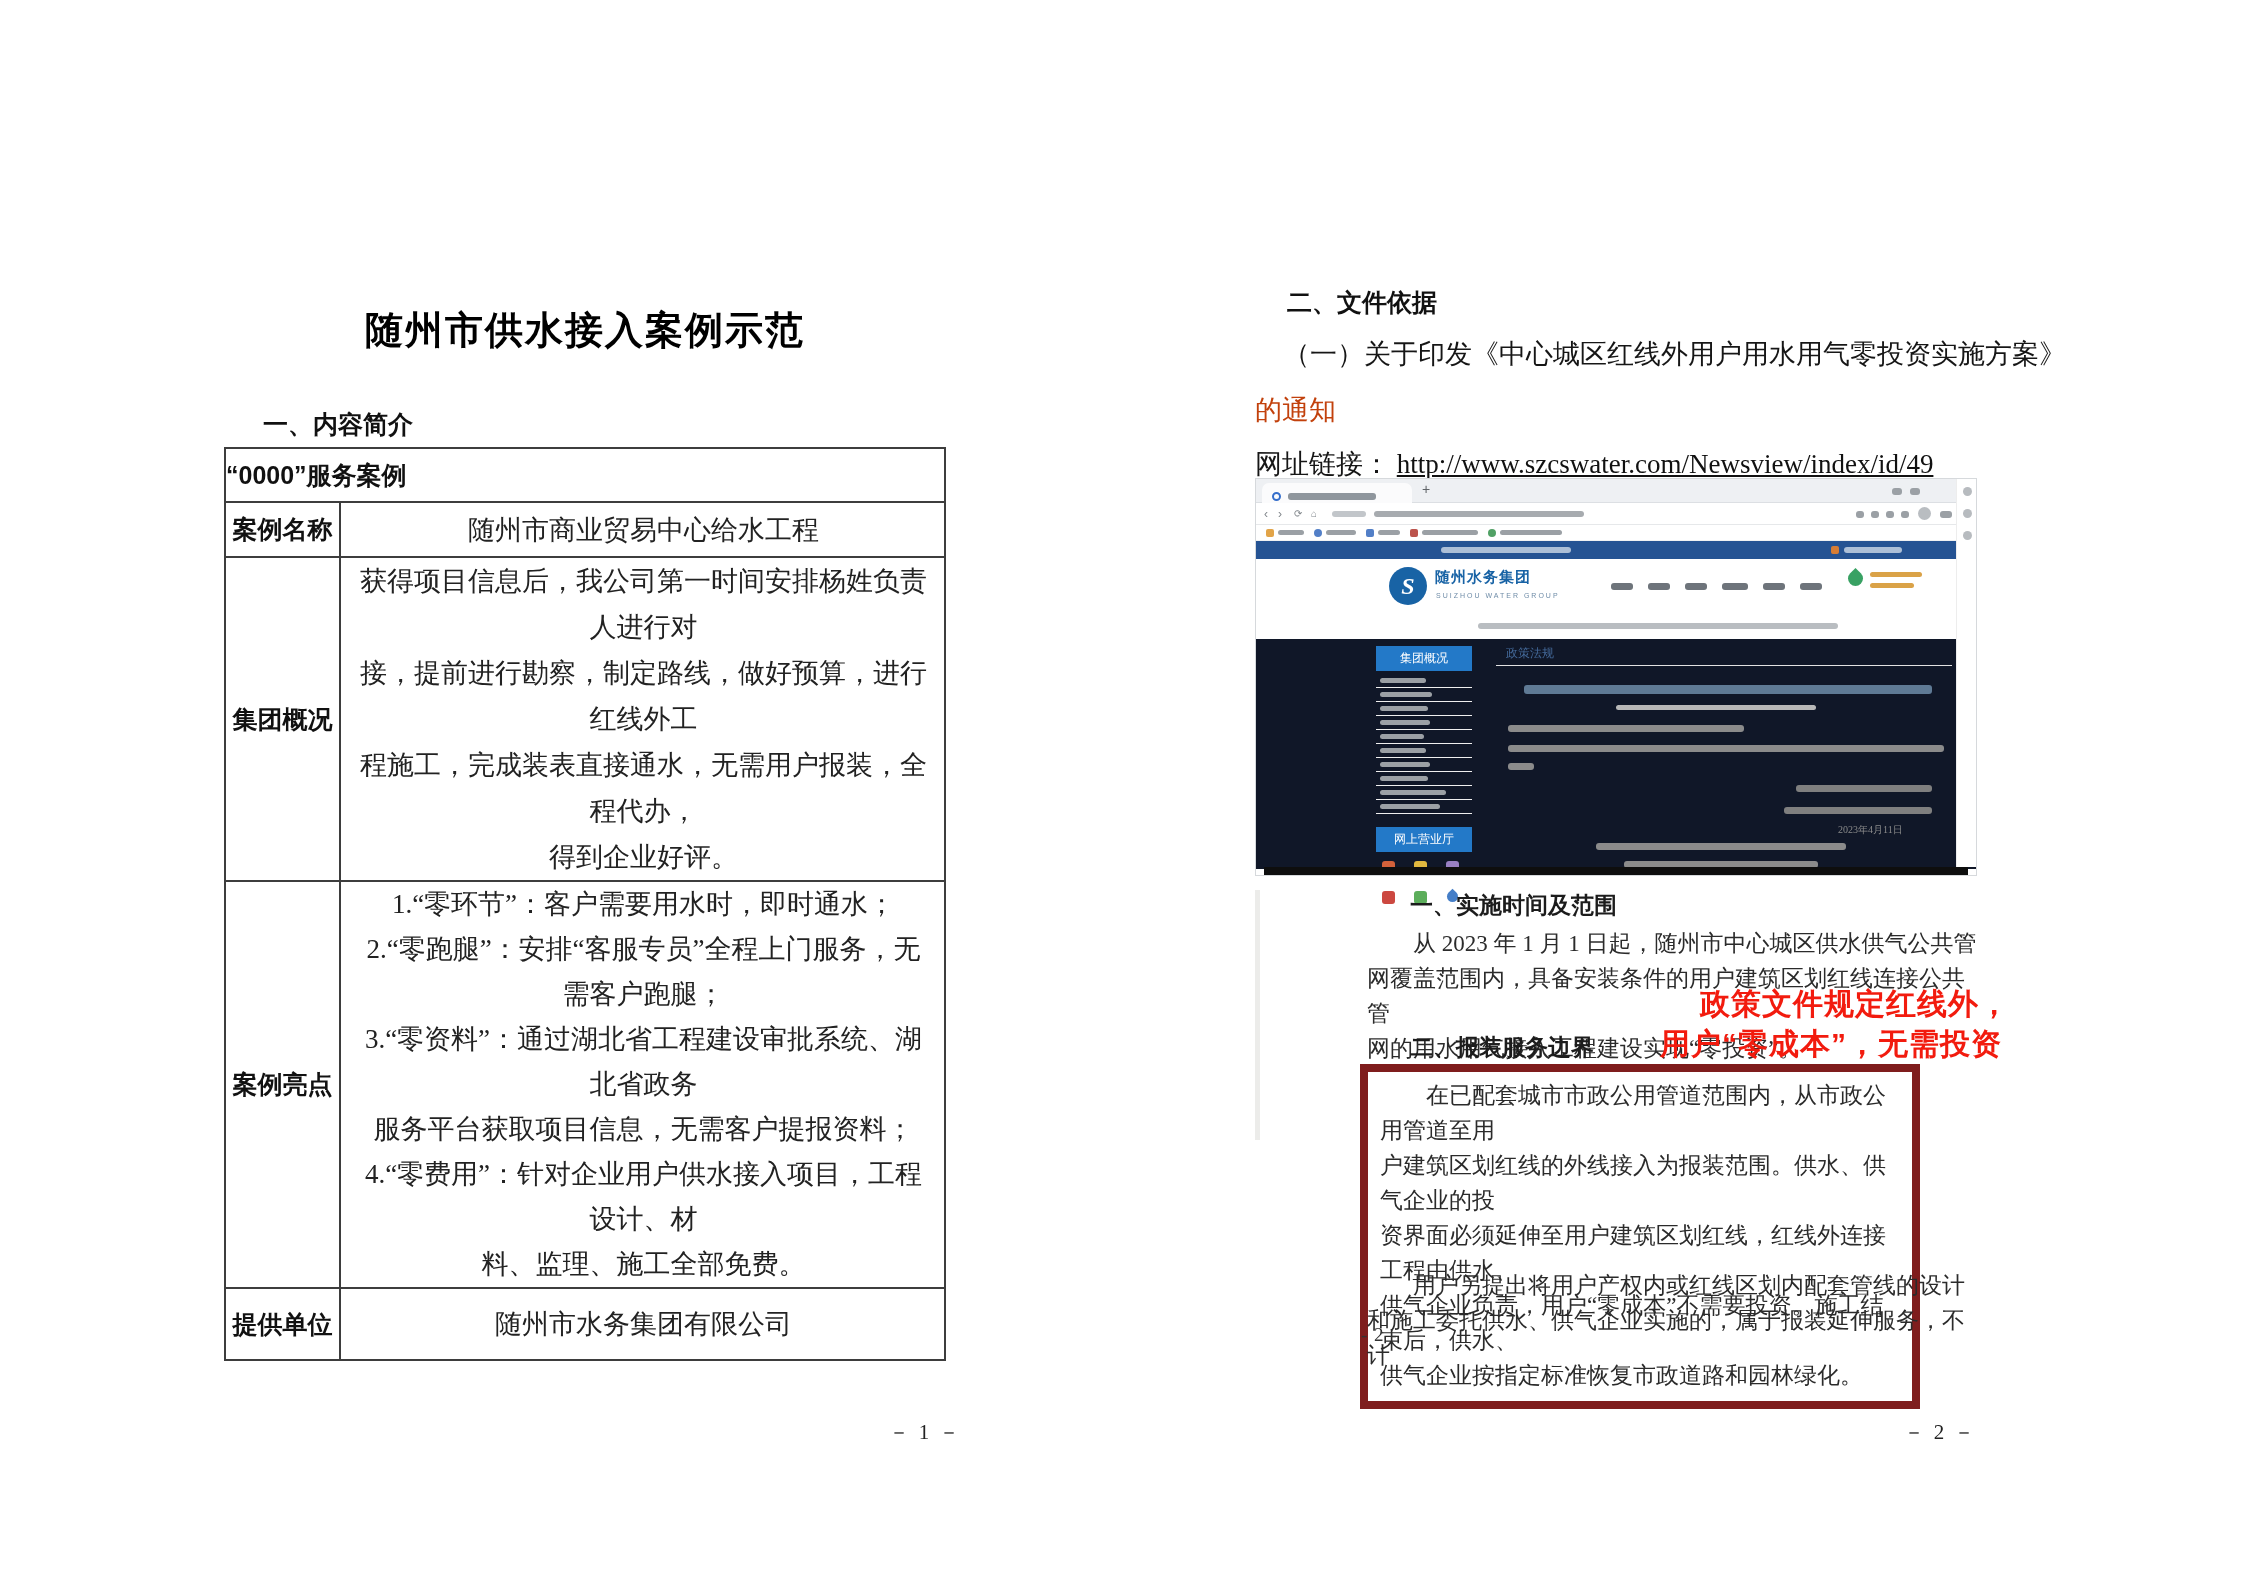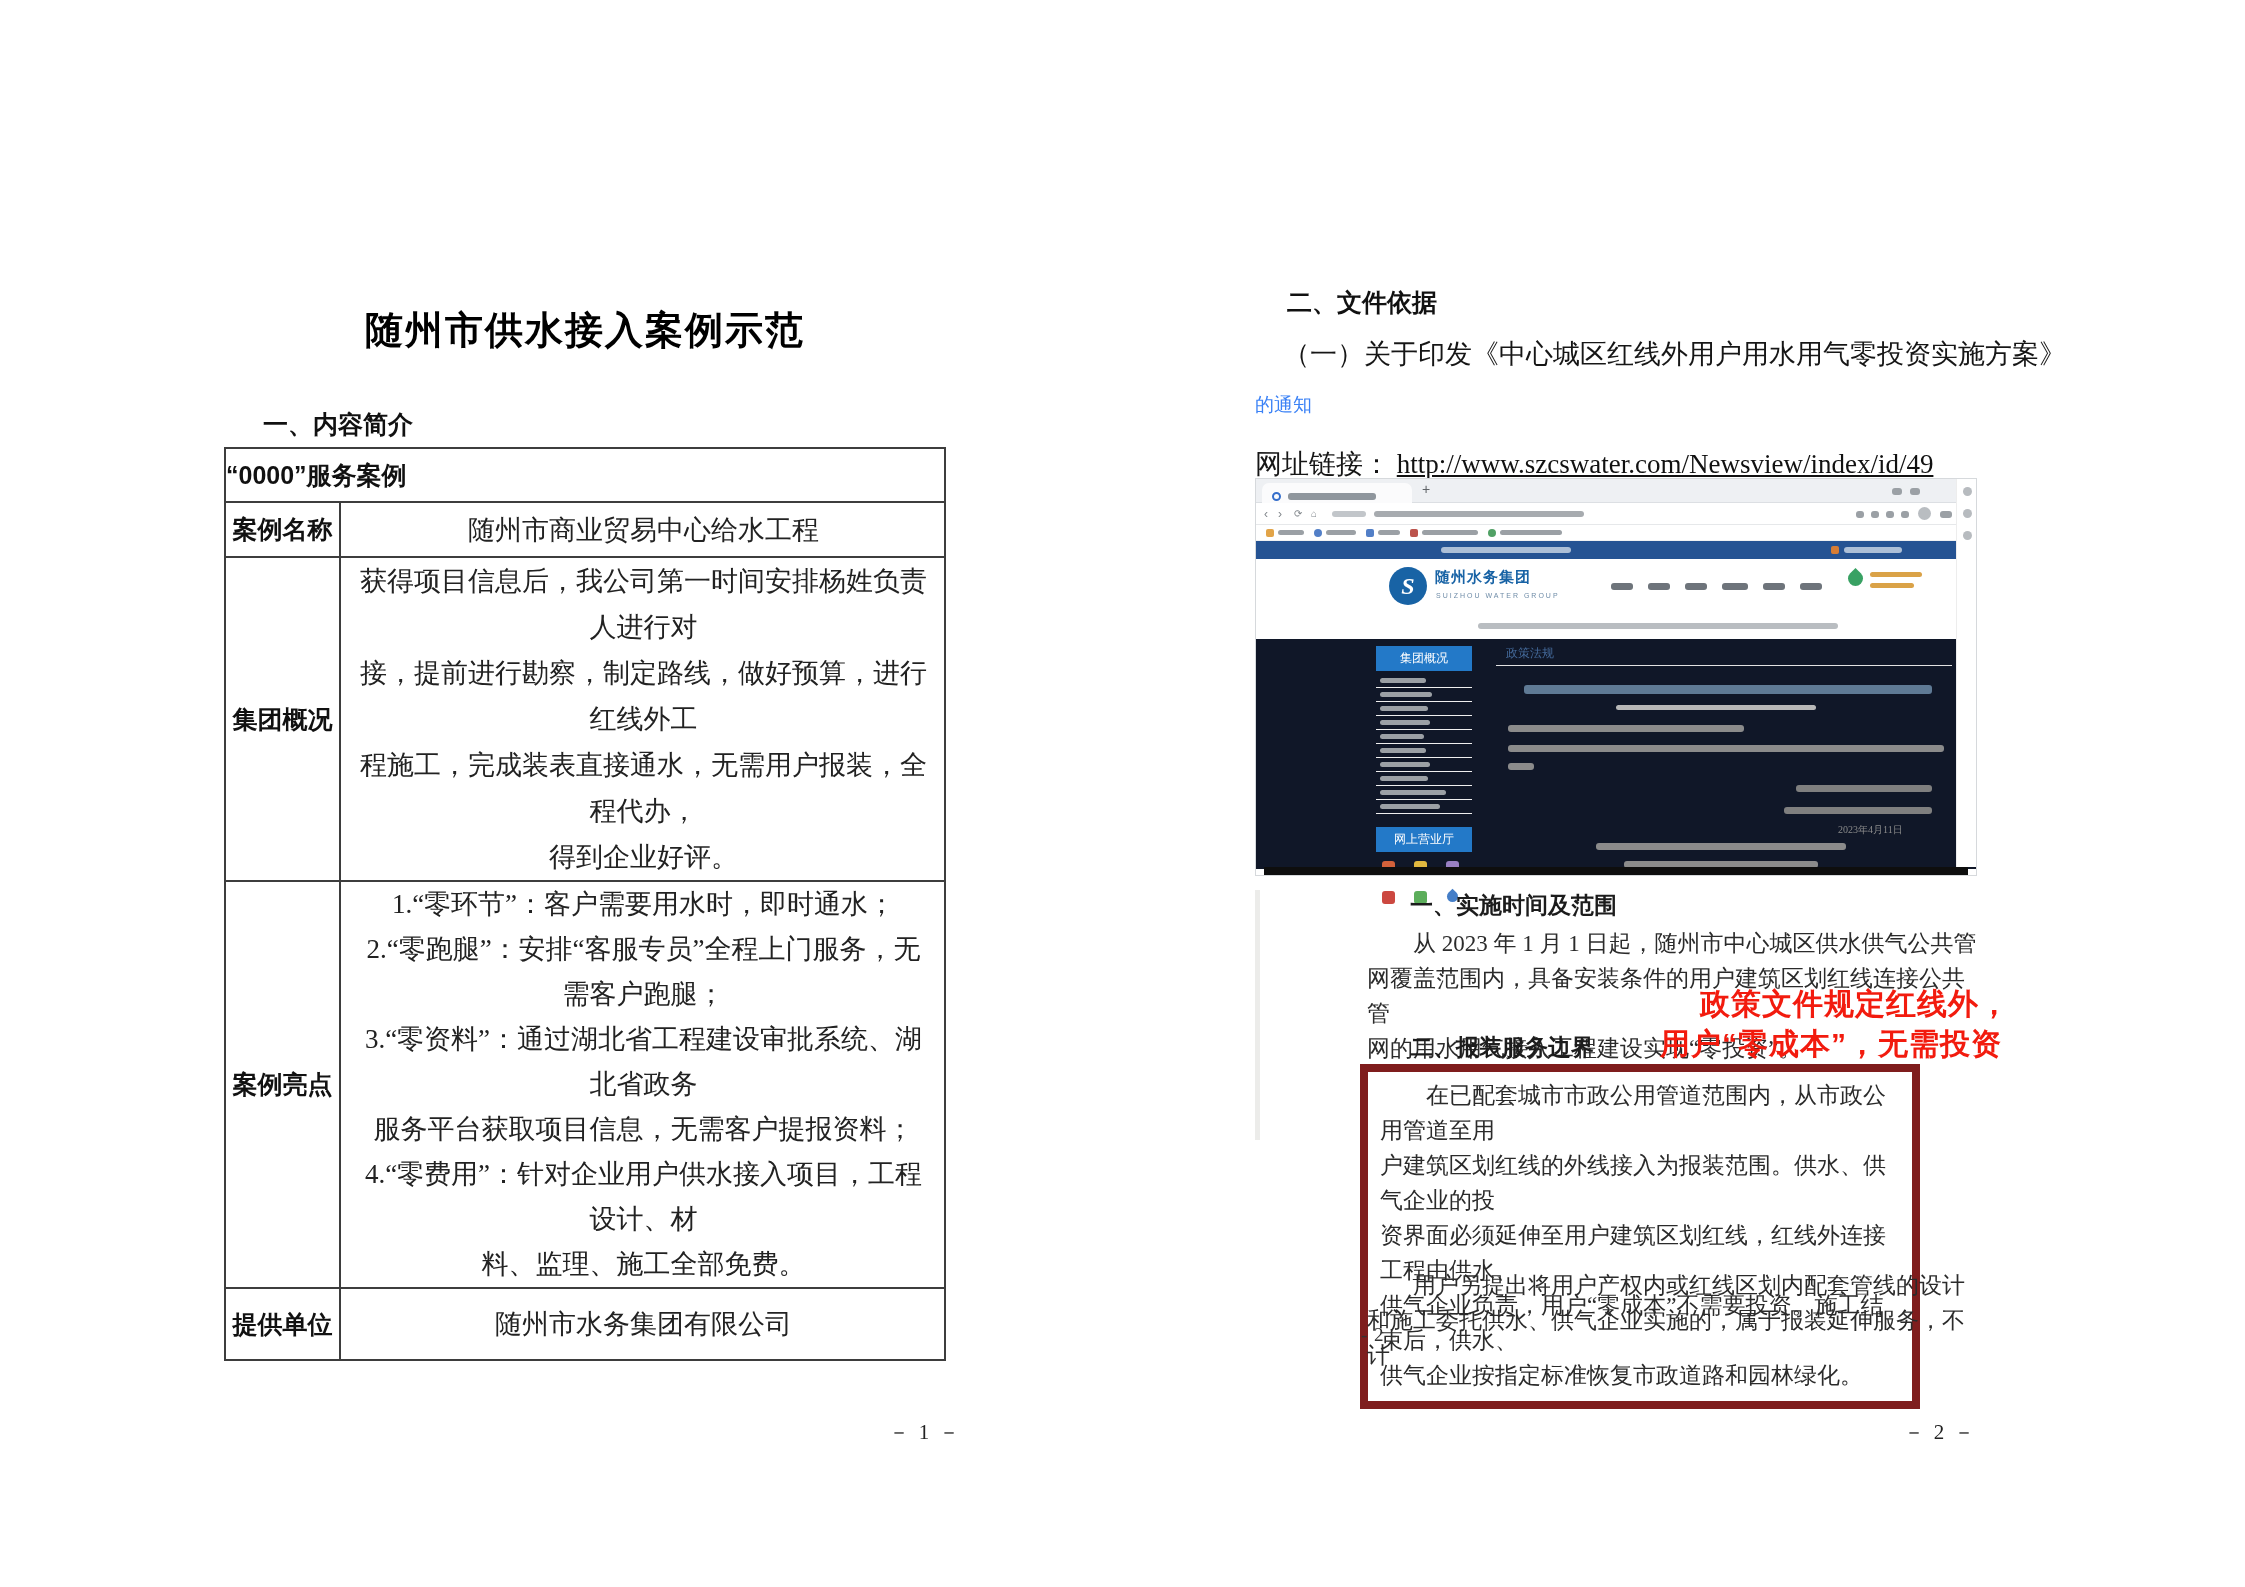--- a/index.html
+++ b/index.html
@@ -21,21 +21,21 @@
   .case-table .val { font-size:27px; color:#222; padding:0 12px 0 14px; line-height:46px;text-align:center; }
   .case-table .val.center { text-align:center; }
   .case-table .thead { text-align:left; font-family:"Liberation Sans",sans-serif; font-weight:700;
                        font-size:25px; color:#111; }
   .case-table .tight { line-height:45px; }
   .pageno { font-size:21px; color:#222; letter-spacing:2px; }
 
   
   .p2-h1 { left:1287px; top:286px; font-size:25px; font-weight:700; color:#111; }
   .p2-line1 { left:1283px; top:336px; font-size:27px; color:#161616; }
-  .p2-line2 { left:1255px; top:392px; font-size:19px; color:#3b82f6; }
+  .p2-line2 { left:1255px; top:392px; font-size:27px; color:#c2410c; }
   .p2-link { left:1255px; top:446px; font-size:27px; color:#161616; }
   .p2-link a { color:#111; text-decoration:underline; font-family:"Liberation Serif",serif; }
 
   
   .shot { left:1255px; top:478px; width:722px; height:398px; background:#fff; border:1px solid #d6d9dc; }
   .shot-in { position:absolute; inset:0; filter:blur(0.6px) saturate(.9); }
   .bar { position:absolute; height:7px; border-radius:3px; background:#9aa0a6; }
   .tabstrip { position:absolute; left:0; top:0; right:0; height:24px; background:#eef0f3; border-bottom:1px solid #dcdfe3; }
   .tab { position:absolute; left:6px; top:4px; width:150px; height:20px; background:#fbfbfc; border-radius:7px 7px 0 0; }
   .fav { position:absolute; left:10px; top:9px; width:9px; height:9px; border:2px solid #2f6fd6; border-radius:50%; }

